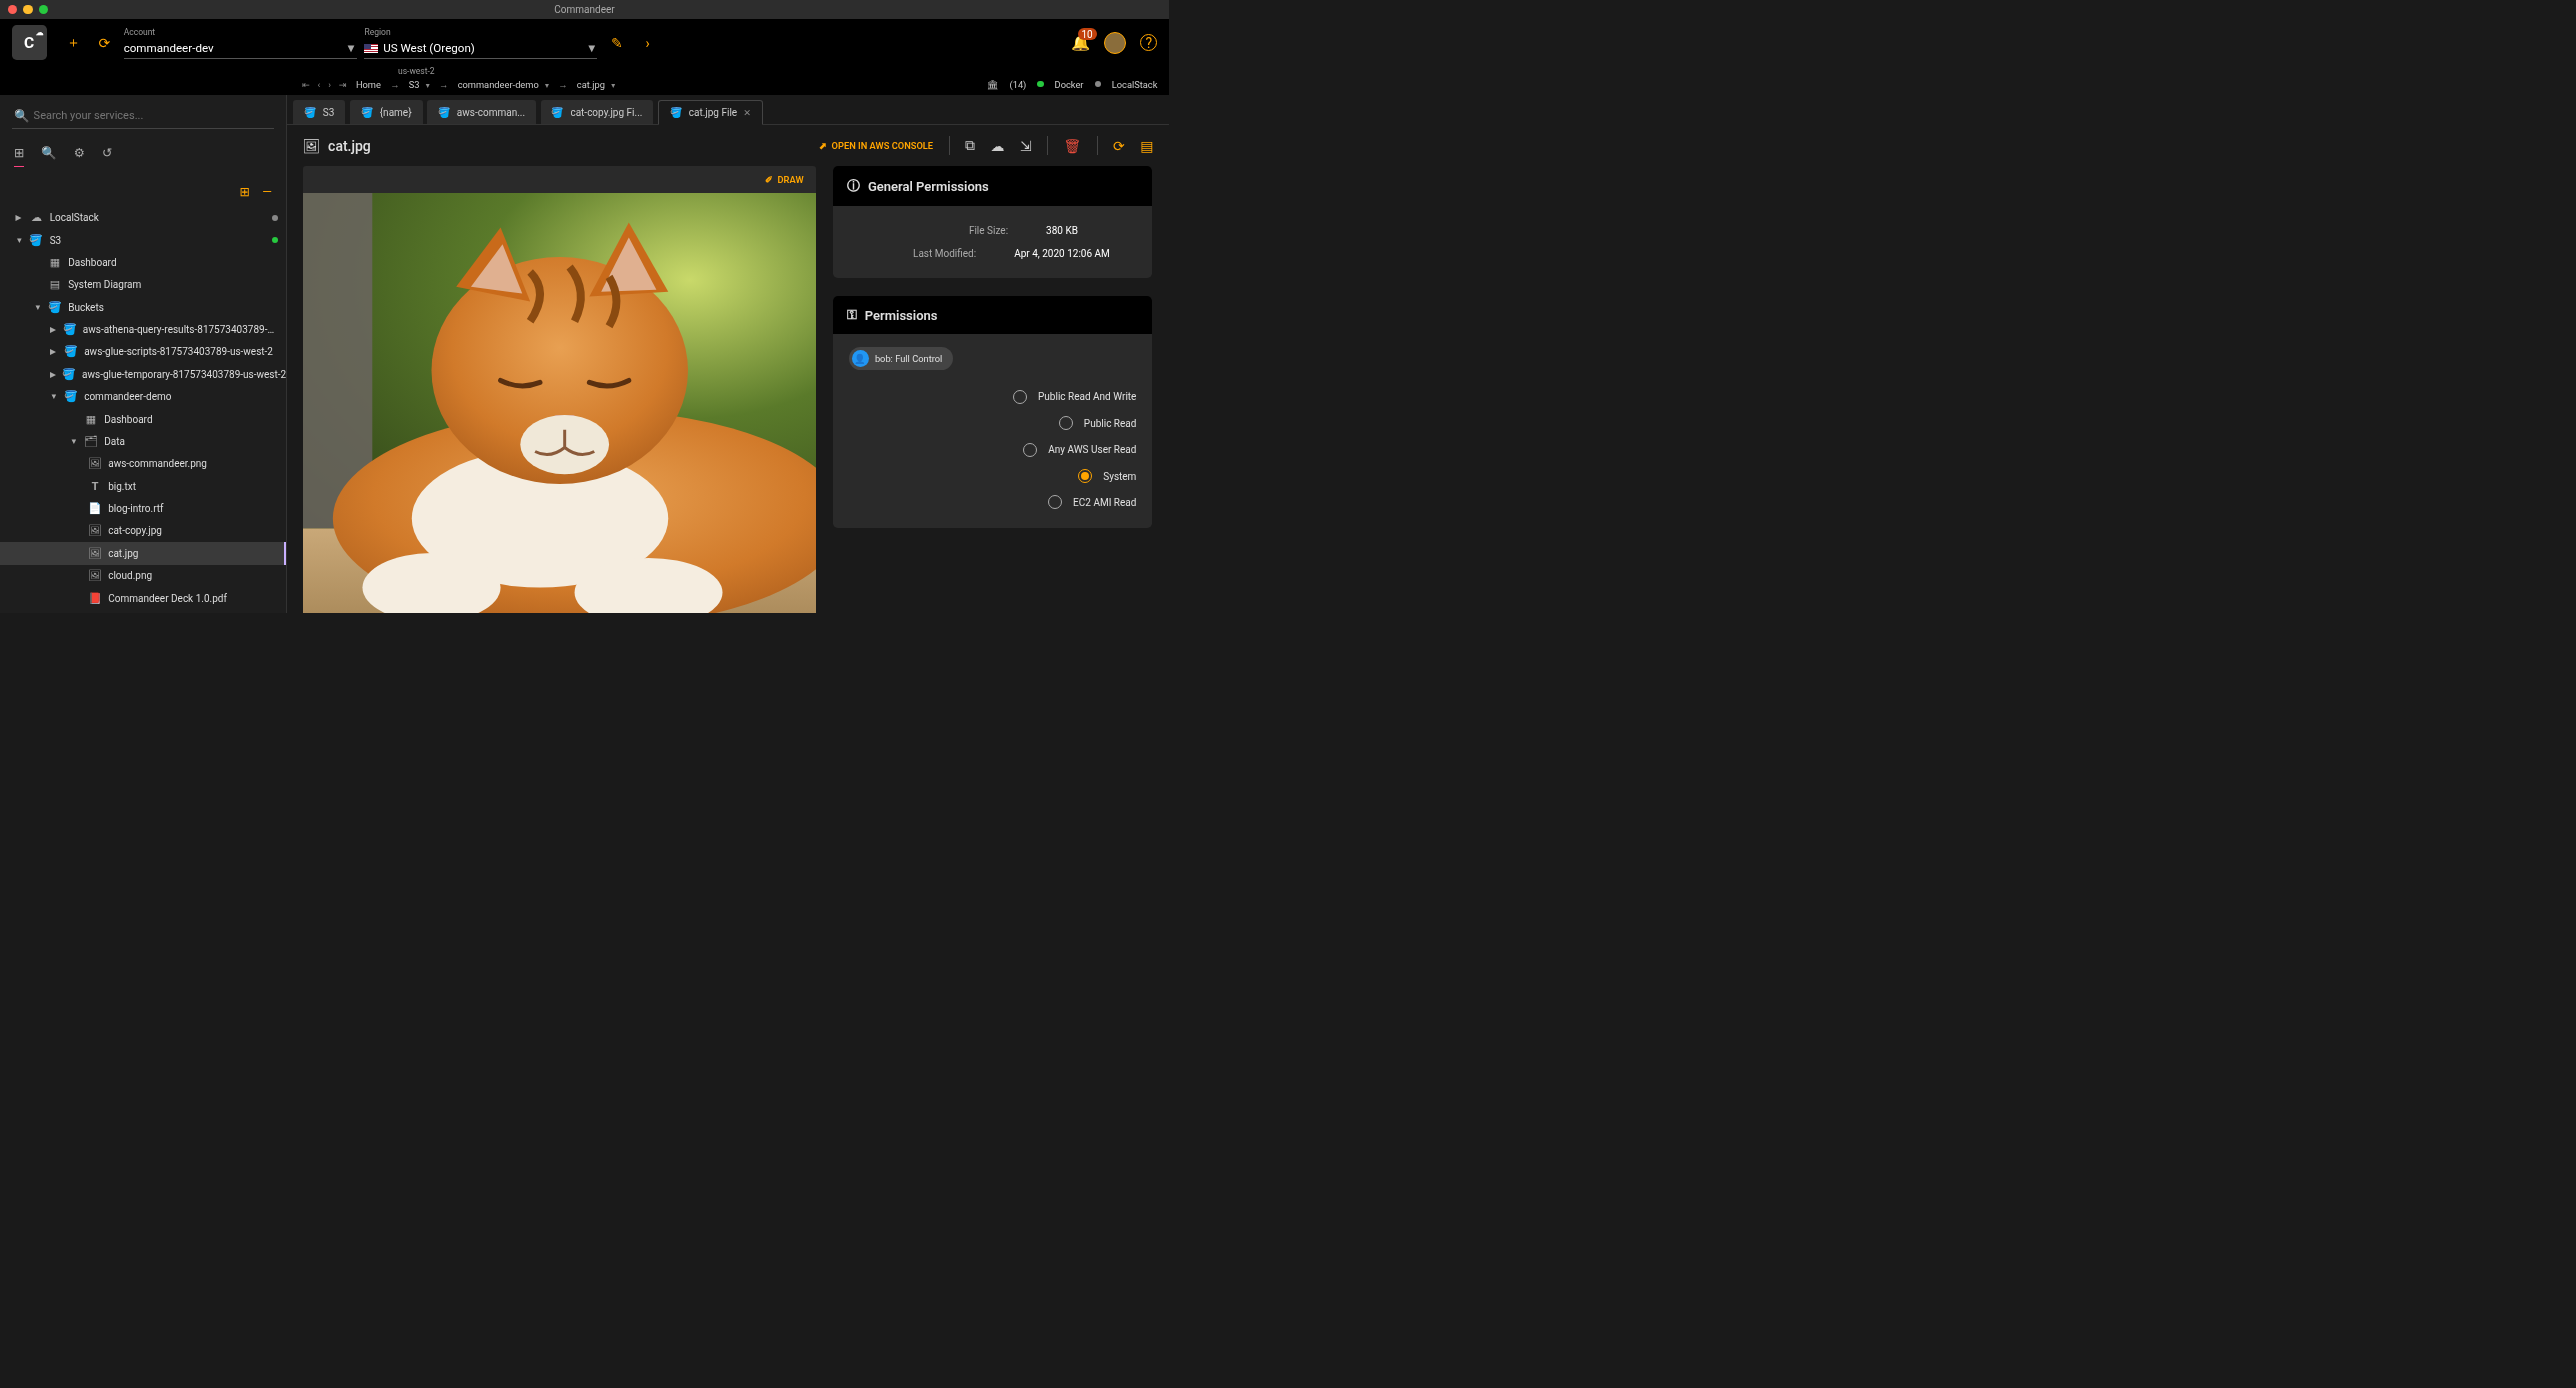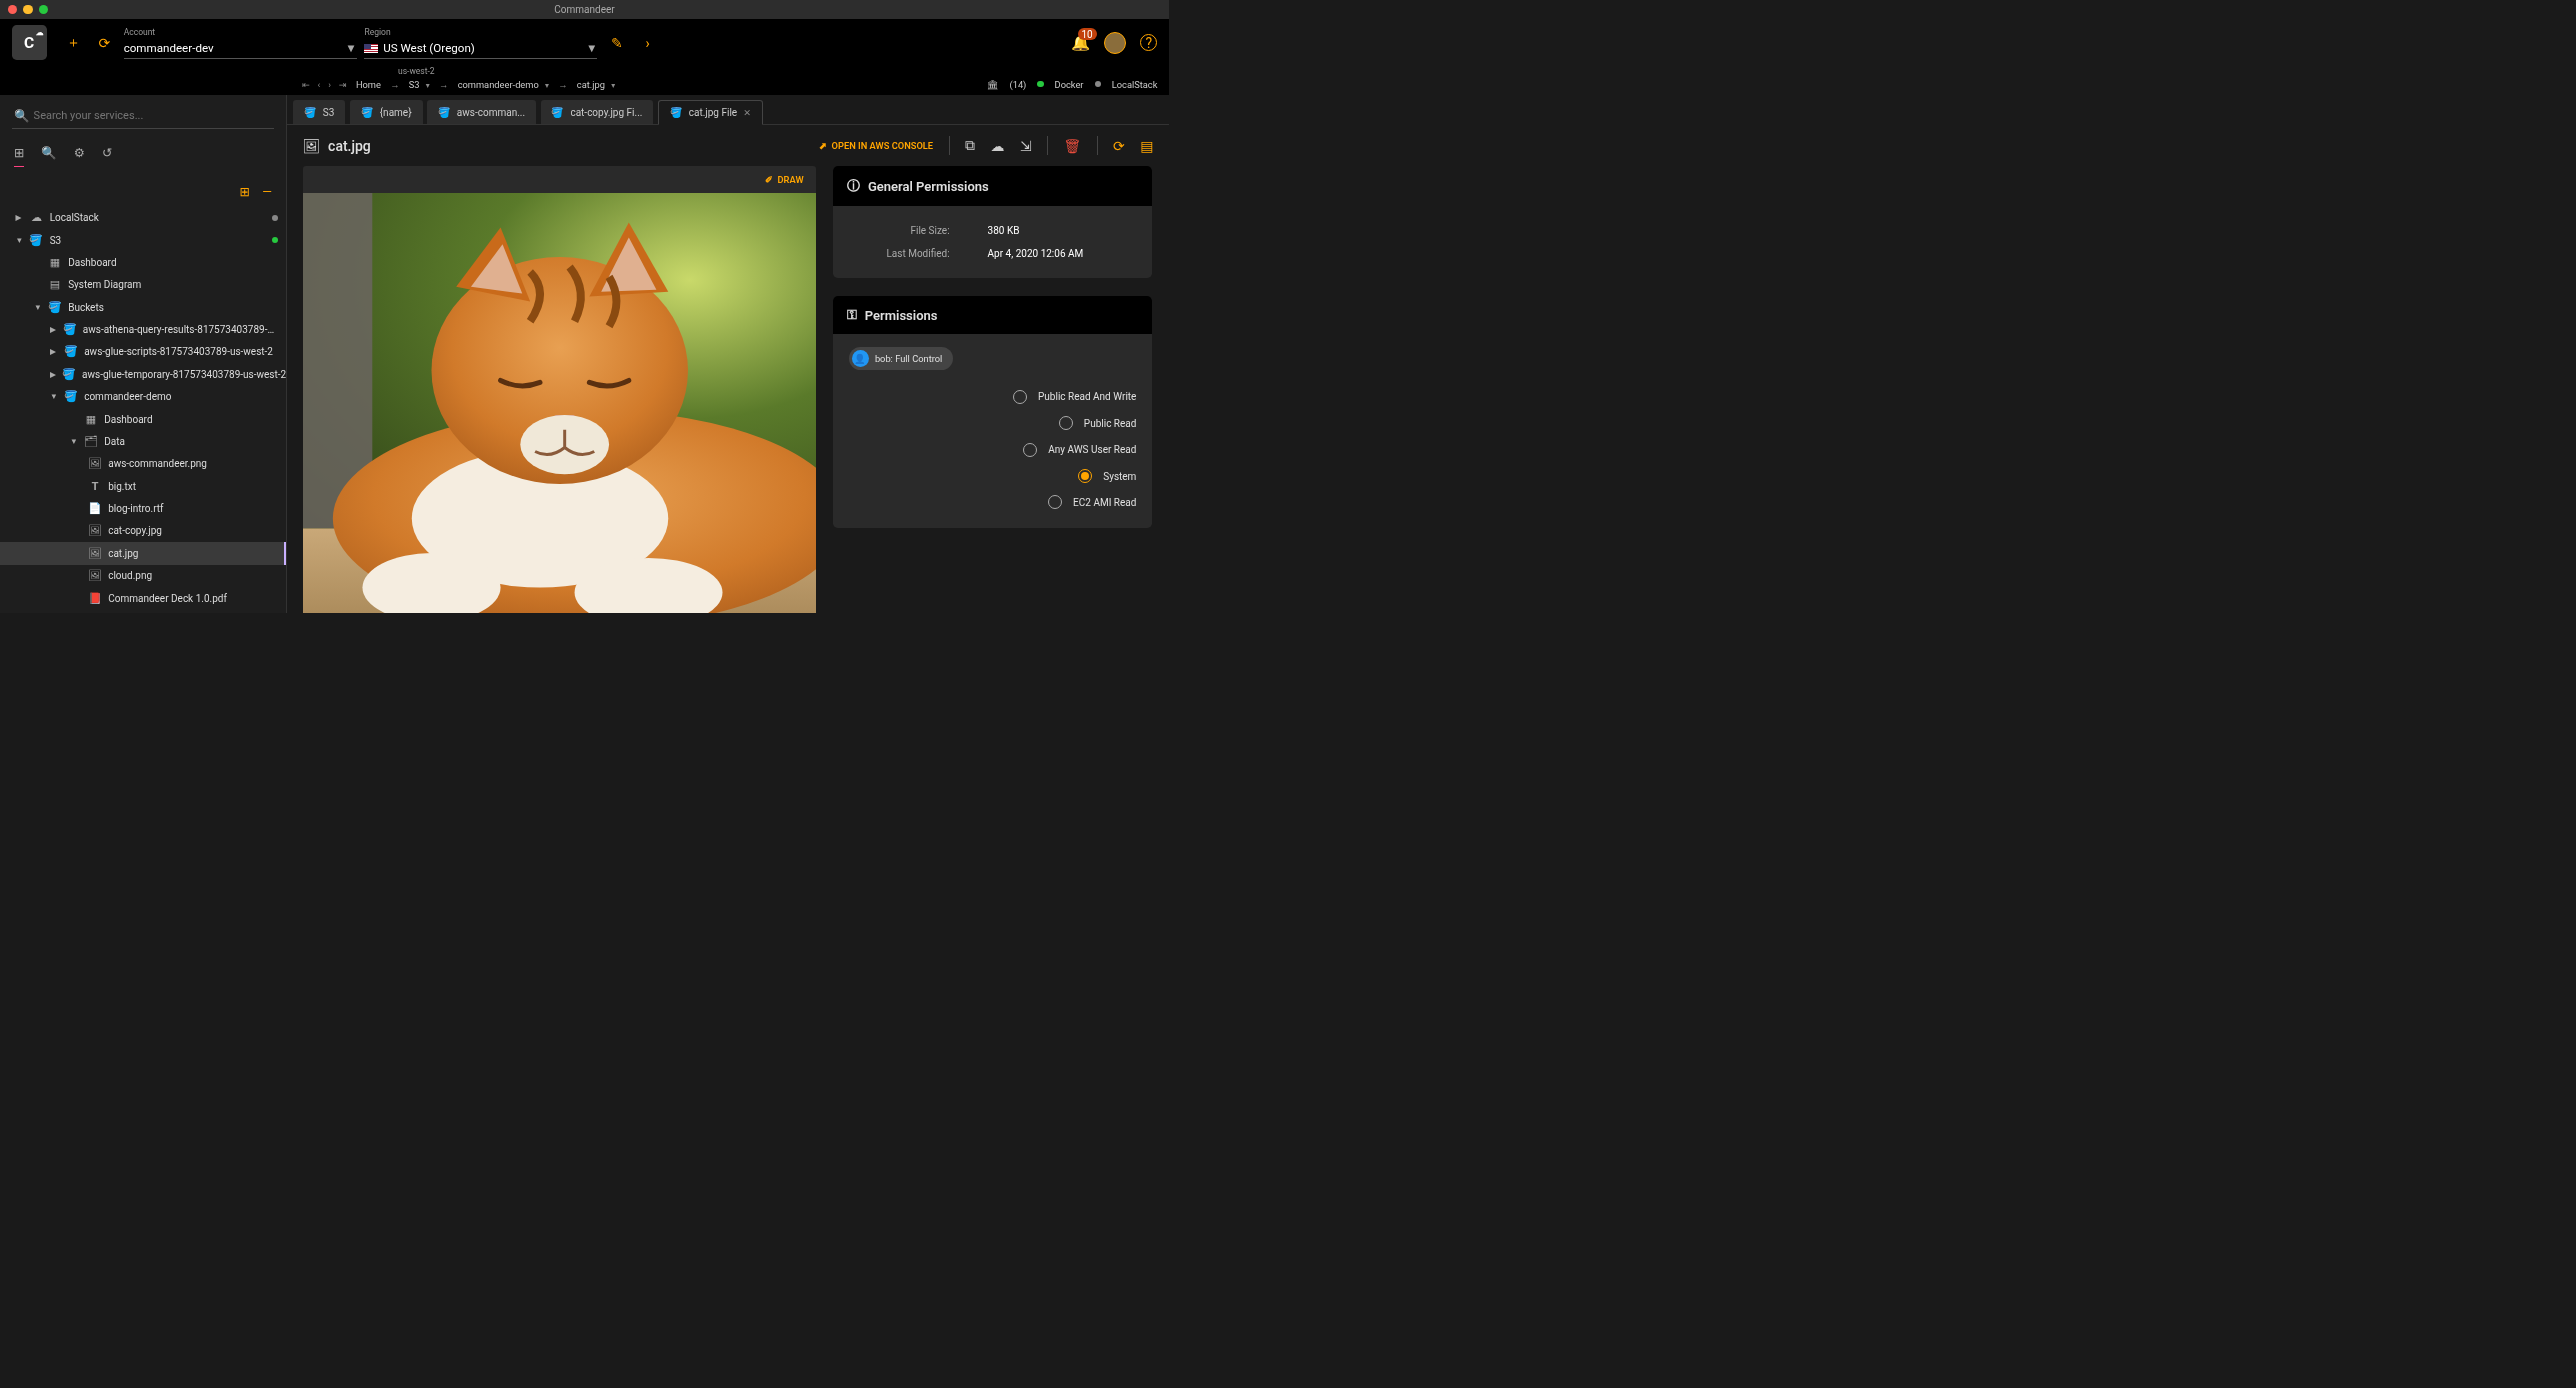--- a/index.html
+++ b/index.html
@@ -98,21 +98,21 @@
 .preview-pane { flex: 1; display: flex; flex-direction: column; background: #2a2a2a; border-radius: 3.1px; overflow: hidden; }
 .draw-bar { display: flex; justify-content: flex-end; padding: 7.8px 12.4px; }
 .draw-btn { color: #ffa500; font-weight: 600; font-size: 9.3px; display: flex; align-items: center; gap: 4.7px; cursor: pointer; }
 .image-preview { flex: 1; background: #333; position: relative; overflow: hidden; }
 .cat-svg { width: 100%; height: 100%; }
 
 .info-pane { width: 322px; display: flex; flex-direction: column; gap: 18.6px; overflow-y: auto; padding: 0 1.6px 7.8px 1.6px; }
 .card { background: #2a2a2a; border-radius: 4.7px; overflow: hidden; }
 .card-header { background: #000; padding: 11px 14px; display: flex; align-items: center; gap: 7.8px; font-size: 13px; font-weight: 600; }
 .card-body { padding: 12.4px 15.5px; }
-.info-row { display: flex; padding: 6.2px 0; }
+.info-row { display: flex; padding: 6.2px 0; justify-content: center; }
 .info-label { width: 101px; text-align: right; color: #aaa; margin-right: 14px; }
 .info-value { color: #fff; margin-left: 24px; }
 .perm-chip { display: inline-flex; align-items: center; gap: 6.2px; background: #444; border-radius: 12.4px; padding: 3.1px 11px 3.1px 3.1px; font-size: 9.3px; }
 .perm-avatar { width: 17px; height: 17px; border-radius: 50%; background: #2196f3; display: flex; align-items: center; justify-content: center; color: #fff; font-size: 9.3px; }
 .radio-list { margin-top: 14px; padding-left: 23px; }
 .radio-row { display: flex; align-items: center; gap: 11px; padding: 6.2px 0; cursor: pointer; justify-content: flex-end; }
 .radio { width: 14px; height: 14px; border: 1.6px solid #aaa; border-radius: 50%; display: flex; align-items: center; justify-content: center; }
 .radio.checked { border-color: #ffa500; }
 .radio.checked::after { content: ""; width: 7.8px; height: 7.8px; background: #ffa500; border-radius: 50%; }
 </style>

